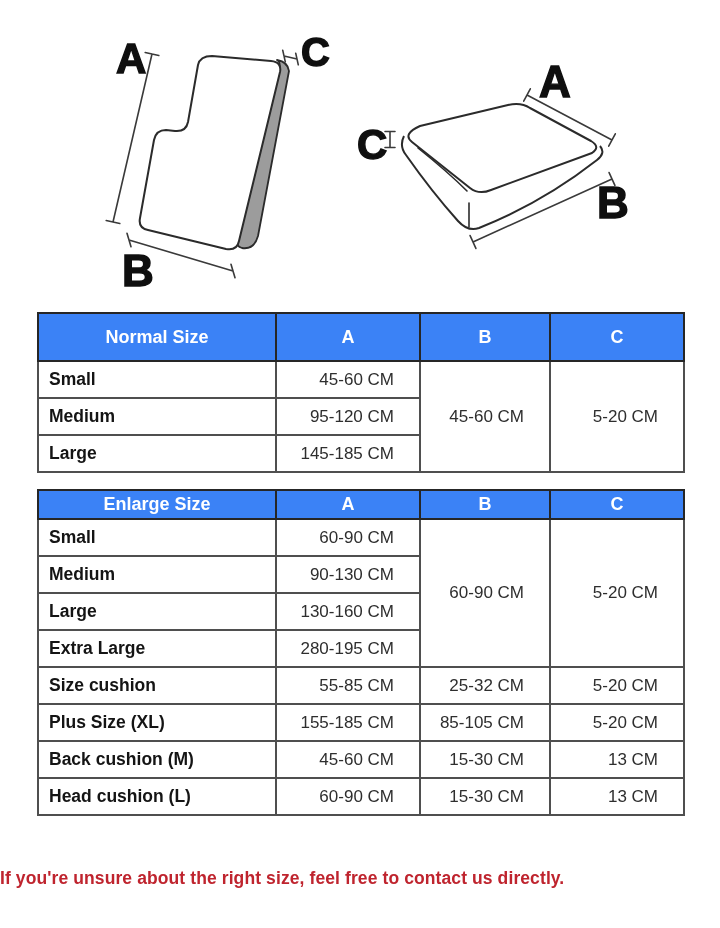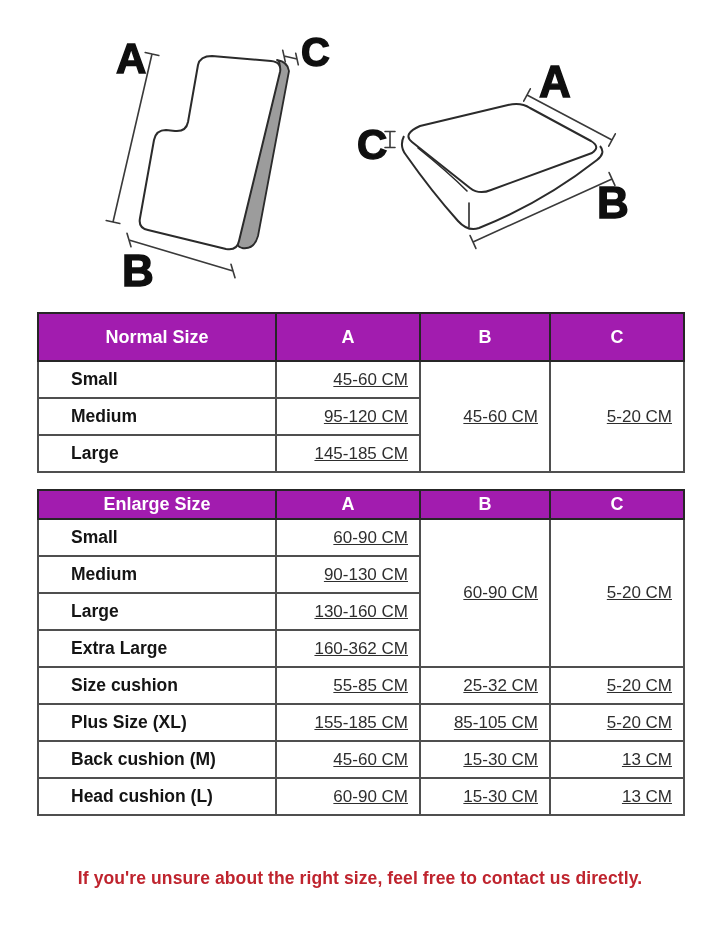--- a/index.html
+++ b/index.html
@@ -18,38 +18,38 @@
   }
 
   table.size-table {
     position:absolute; left:37px; width:646px;
     border-collapse:collapse; table-layout:fixed;
     border:2px solid #3c3c3c;
   }
   table.t1 { top:312px; }
   table.t2 { top:489px; }
   .size-table thead th {
-    background:#a21caf; color:#ffffff; font-weight:bold; font-size:18px;
+    background:#3b82f6; color:#ffffff; font-weight:bold; font-size:18px;
     text-align:center; border:2px solid #262626; padding:0;
   }
   .size-table thead th + th { border-left:2px solid #ededed; }
   table.t1 thead tr { height:48px; }
   table.t2 thead tr { height:29px; }
   .size-table tbody tr { height:37px; }
   .size-table tbody td {
     border:2px solid #4f4f4f; background:#ffffff; padding:0;
     font-size:17px; color:#2e2e2e; vertical-align:middle;
   }
   .size-table td.lbl {
-    text-align:left; padding-left:32px; font-weight:bold; font-size:17.5px; color:#141414;
+    text-align:left; padding-left:10px; font-weight:bold; font-size:17.5px; color:#141414;
   }
-  .size-table td.val { text-align:right; padding-right:11px;text-decoration:underline; }
+  .size-table td.val { text-align:right; padding-right:25px; }
 
   .note {
-    position:absolute; left:0; top:868px; width:720px; text-align:center;
+    position:absolute; left:0; top:868px; width:720px; text-align:left;
     font-size:17.5px; font-weight:bold; color:#bf242e; letter-spacing:0.1px;
   }
 </style>
 </head>
 <body>
 
 <div class="page">
 
   <svg class="diagrams" viewBox="0 0 720 300" aria-hidden="true">
 
@@ -138,21 +138,21 @@
       <tr>
         <td class="lbl">Medium</td>
         <td class="val">90-130 CM</td>
       </tr>
       <tr>
         <td class="lbl">Large</td>
         <td class="val">130-160 CM</td>
       </tr>
       <tr>
         <td class="lbl">Extra Large</td>
-        <td class="val">160-362 CM</td>
+        <td class="val">280-195 CM</td>
       </tr>
       <tr>
         <td class="lbl">Size cushion</td>
         <td class="val">55-85 CM</td>
         <td class="val">25-32 CM</td>
         <td class="val">5-20 CM</td>
       </tr>
       <tr>
         <td class="lbl">Plus Size (XL)</td>
         <td class="val">155-185 CM</td>

